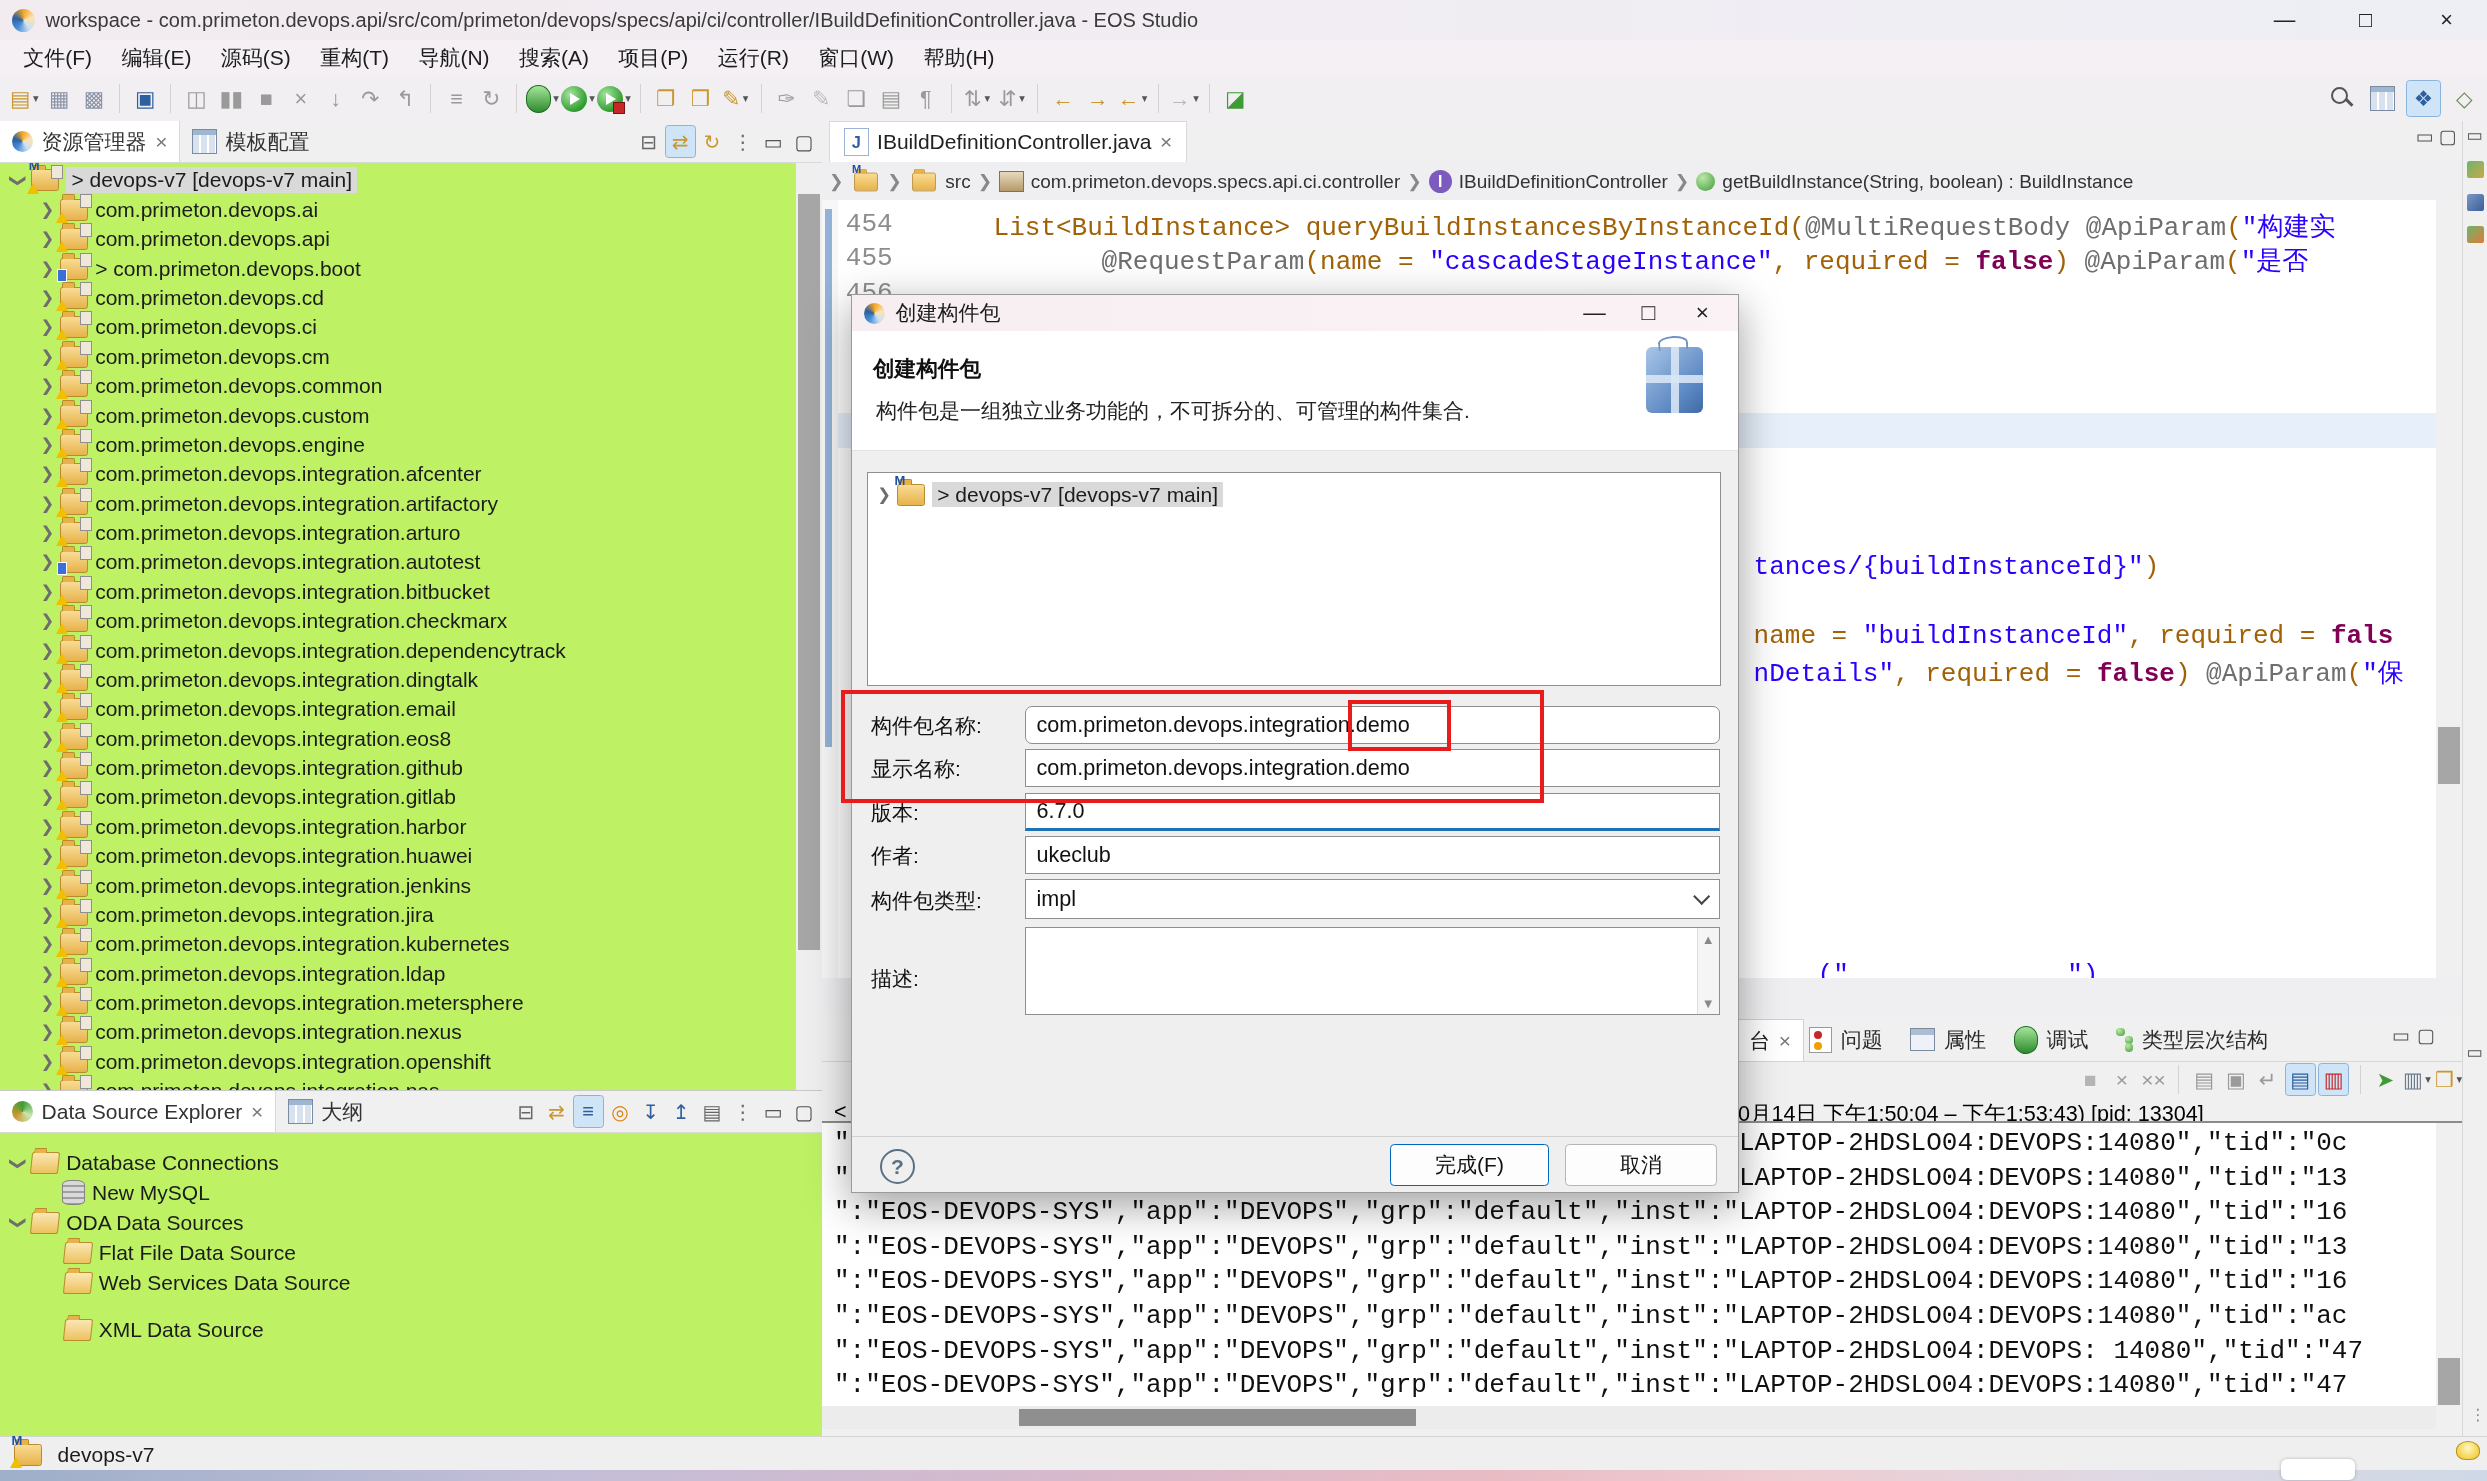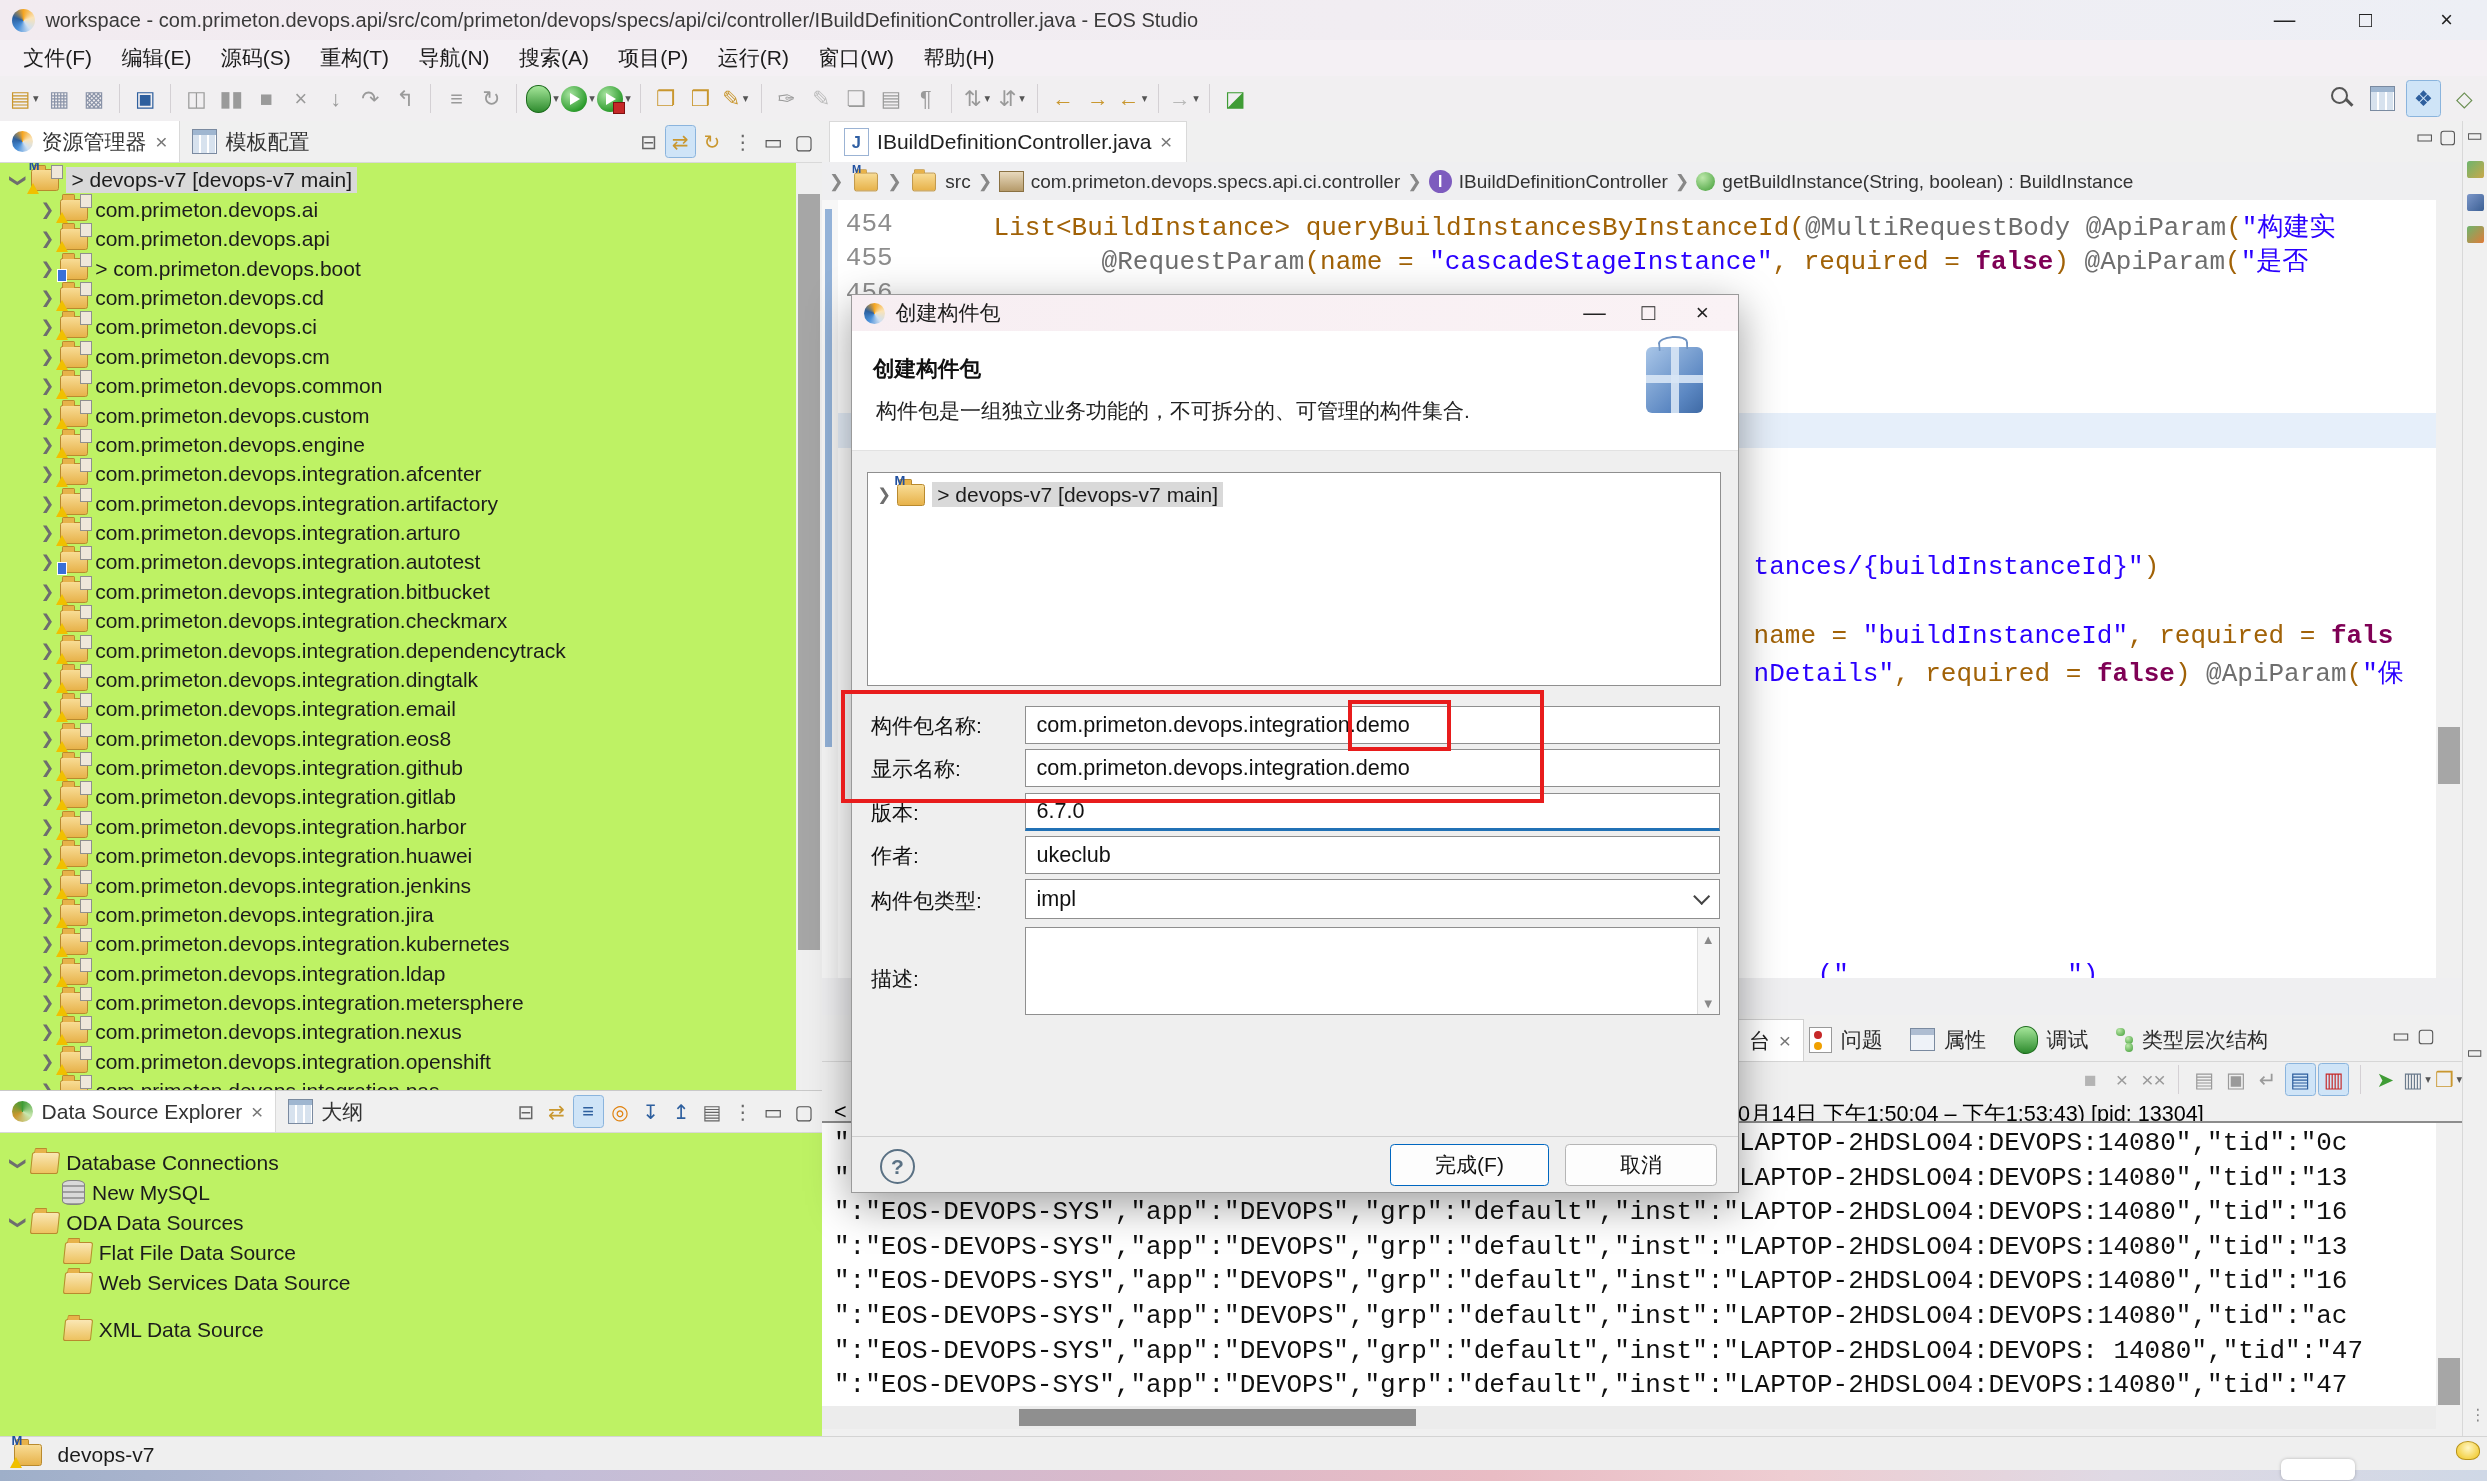--- a/index.html
+++ b/index.html
@@ -877,21 +877,21 @@
     <div class="trow" style="left:5.2px;">
       <span class="chev">❯</span>
       <span class="ifolder">
           <span class="mbadge">M</span>
         </span>
       <span class="lbl sel-lbl">&gt; devops-v7 [devops-v7 main]</span>
     </div>
   </div>
 
   <div class="dlg-row" style="top:417px;">构件包名称:</div>
-  <div class="dfield" style="top:411px;">
+  <div class="dfield" style="top:411px;border-radius:7px;">
     <span>com.primeton.devops.integration</span>
       <span>.demo</span>
   </div>
 
   <div class="dlg-row" style="top:460px;">显示名称:</div>
   <div class="dfield" style="top:454px;">
     <span>com.primeton.devops.integration.demo</span>
   </div>
 
   <div class="dlg-row" style="top:504px;">版本:</div>

